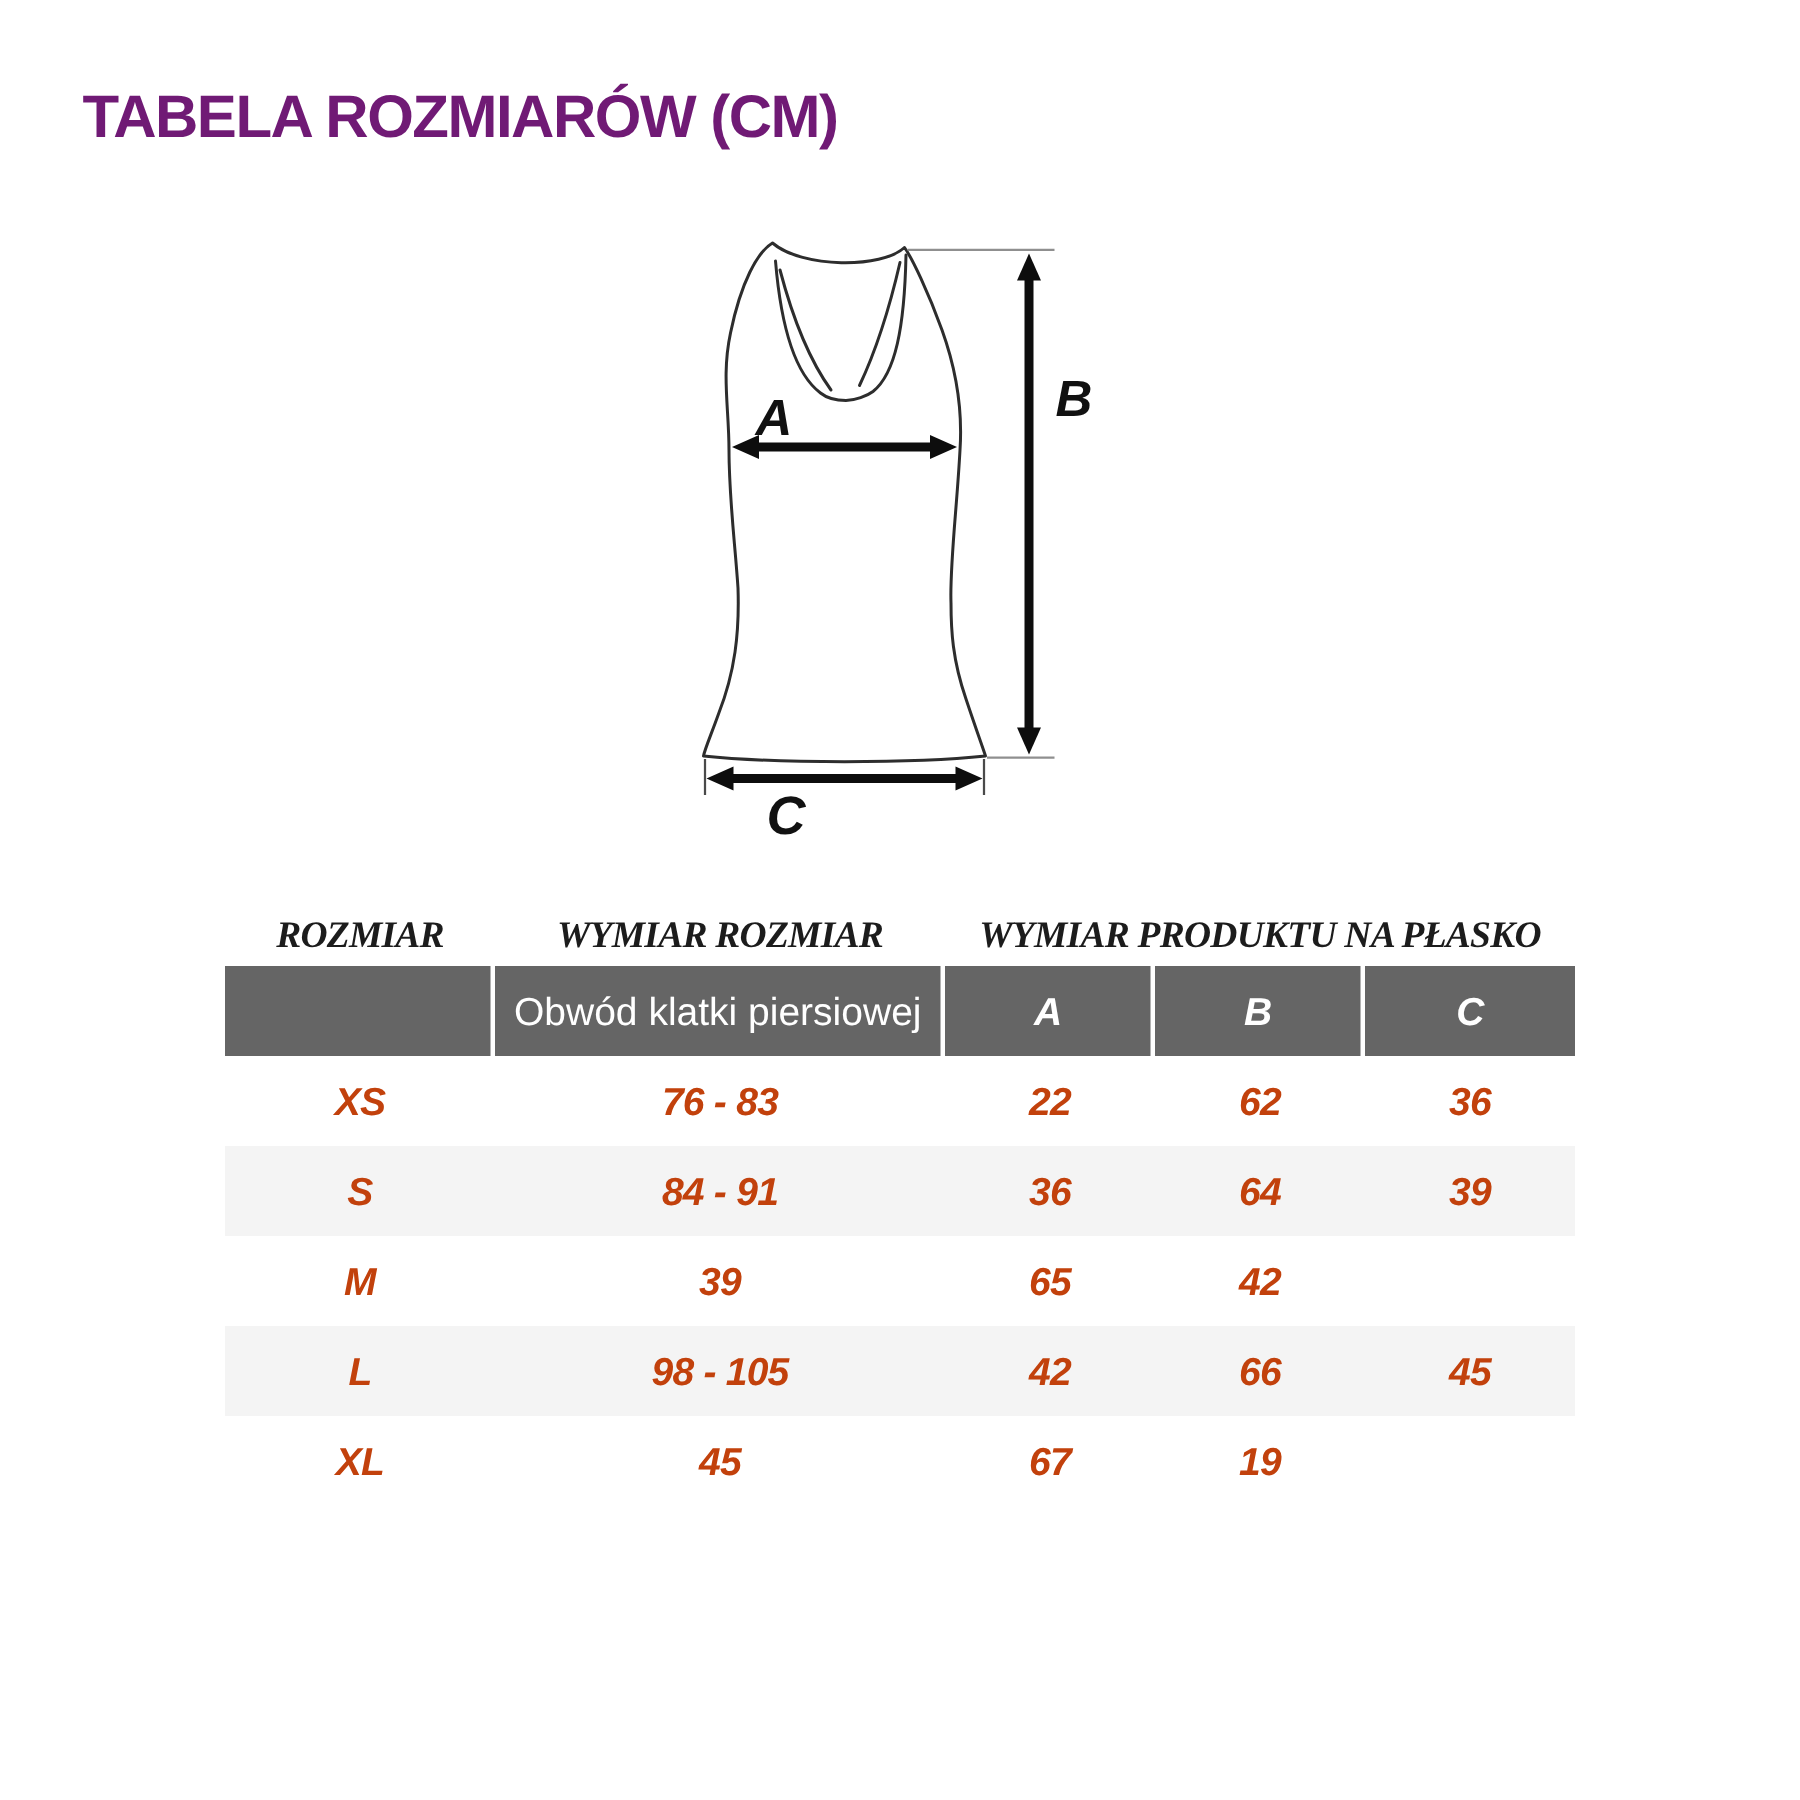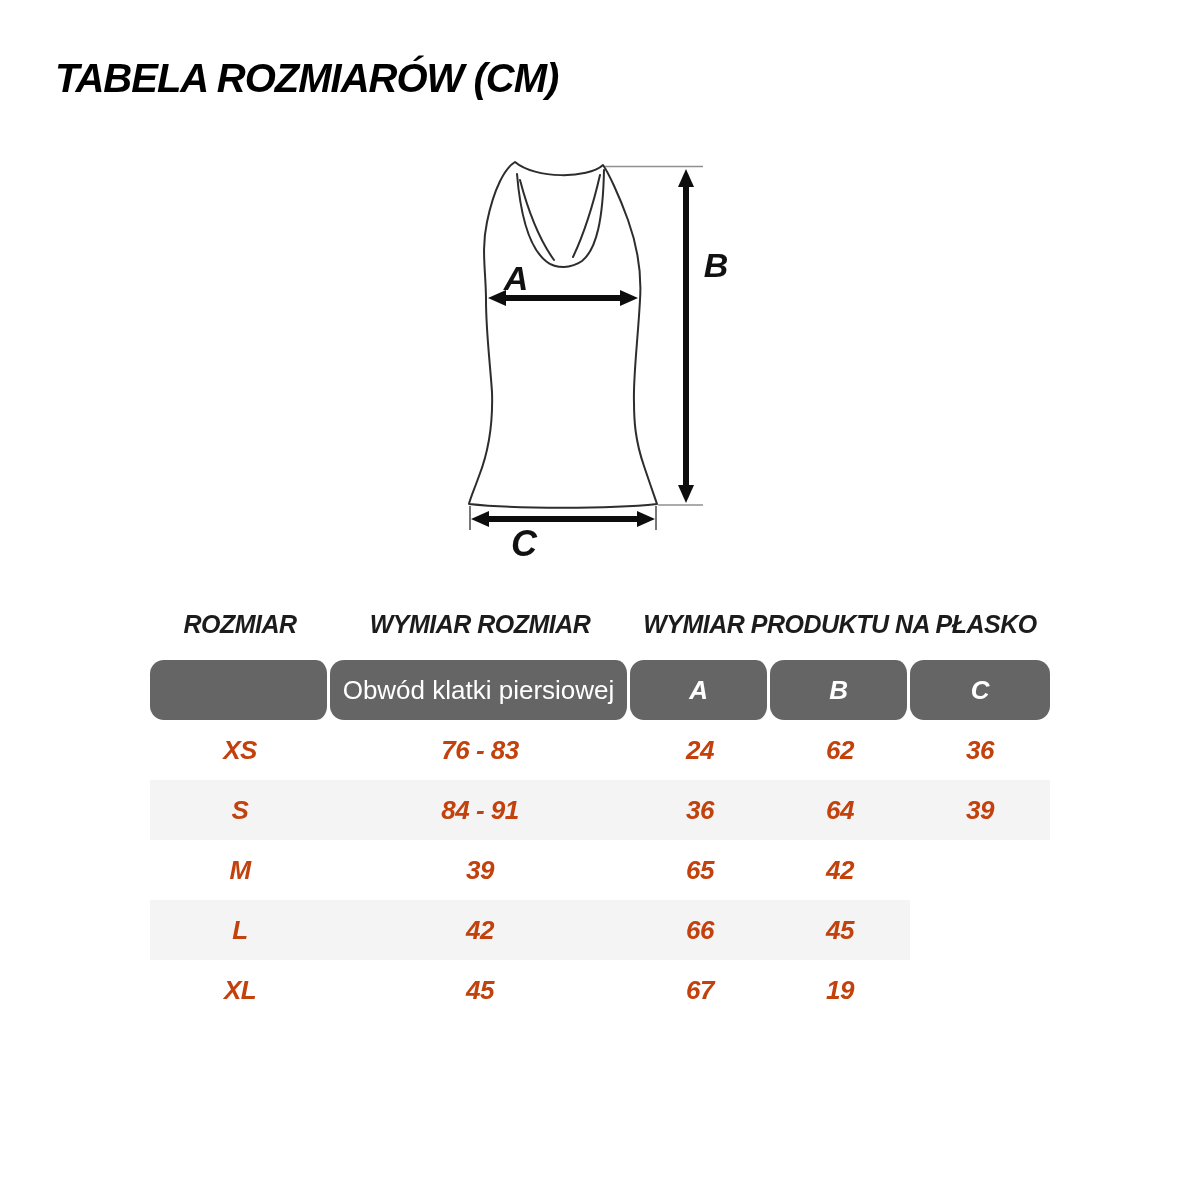--- a/index.html
+++ b/index.html
@@ -4,23 +4,22 @@
 <style>
   * { margin: 0; padding: 0; box-sizing: border-box; }
   html, body { width: 1200px; height: 1200px; background: #ffffff; overflow: hidden; }
   body { position: relative; font-family: "Liberation Sans", sans-serif; color: #1c1c1c; }
 
   .page-title {
     position: absolute;
     left: 55px; top: 56px;
     font-size: 40px;
     font-weight: bold;
-    font-style: italic;
     letter-spacing: -1px;
-    color: #000000;
+    color: #701a75;
     white-space: nowrap;
   }
 
   .diagram-wrap {
     position: absolute;
     left: 440px; top: 130px;
     width: 320px; height: 450px;
   }
   .diagram-wrap svg { display: block; width: 100%; height: 100%; }
   .dim-label {
@@ -33,21 +32,21 @@
   .size-table {
     position: absolute;
     left: 150px; top: 604px;
     width: 900px;
   }
   .group-headers {
     display: grid;
     grid-template-columns: 180px 300px 420px;
     height: 40px;
     align-items: center;
-    margin-bottom: 16px;
+    font-family: Liberation Serif, serif;
   }
   .group-headers div {
     text-align: center;
     font-size: 25px;
     font-weight: bold;
     font-style: italic;
     letter-spacing: -0.5px;
     color: #1c1c1c;
     white-space: nowrap;
   }
@@ -64,21 +63,20 @@
     font-weight: bold;
     font-style: italic;
     letter-spacing: -0.5px;
     color: #c2410c;
     white-space: nowrap;
   }
   .t-head > div {
     background: #656565;
     color: #ffffff;
     border-right: 3px solid #ffffff;
-    border-radius: 14px;
   }
   .t-head > div:last-child { border-right: none; }
   .t-head .chest-head {
     font-style: normal;
     font-weight: normal;
     letter-spacing: 0;
     font-size: 26px;
   }
   .t-row.striped > div { background: #f4f4f4; }
 </style>
@@ -154,21 +152,21 @@
     <div></div>
     <div class="chest-head">Obwód klatki piersiowej</div>
     <div>A</div>
     <div>B</div>
     <div>C</div>
   </div>
 
   <div class="t-row">
     <div>XS</div>
     <div>76 - 83</div>
-    <div>24</div>
+    <div>22</div>
     <div>62</div>
     <div>36</div>
   </div>
 
   <div class="t-row striped">
     <div>S</div>
     <div>84 - 91</div>
     <div>36</div>
     <div>64</div>
     <div>39</div>
@@ -176,20 +174,21 @@
 
   <div class="t-row">
     <div>M</div>
     <div>39</div>
     <div>65</div>
     <div>42</div>
   </div>
 
   <div class="t-row striped">
     <div>L</div>
+    <div>98 - 105</div>
     <div>42</div>
     <div>66</div>
     <div>45</div>
   </div>
 
   <div class="t-row">
     <div>XL</div>
     <div>45</div>
     <div>67</div>
     <div>19</div>

